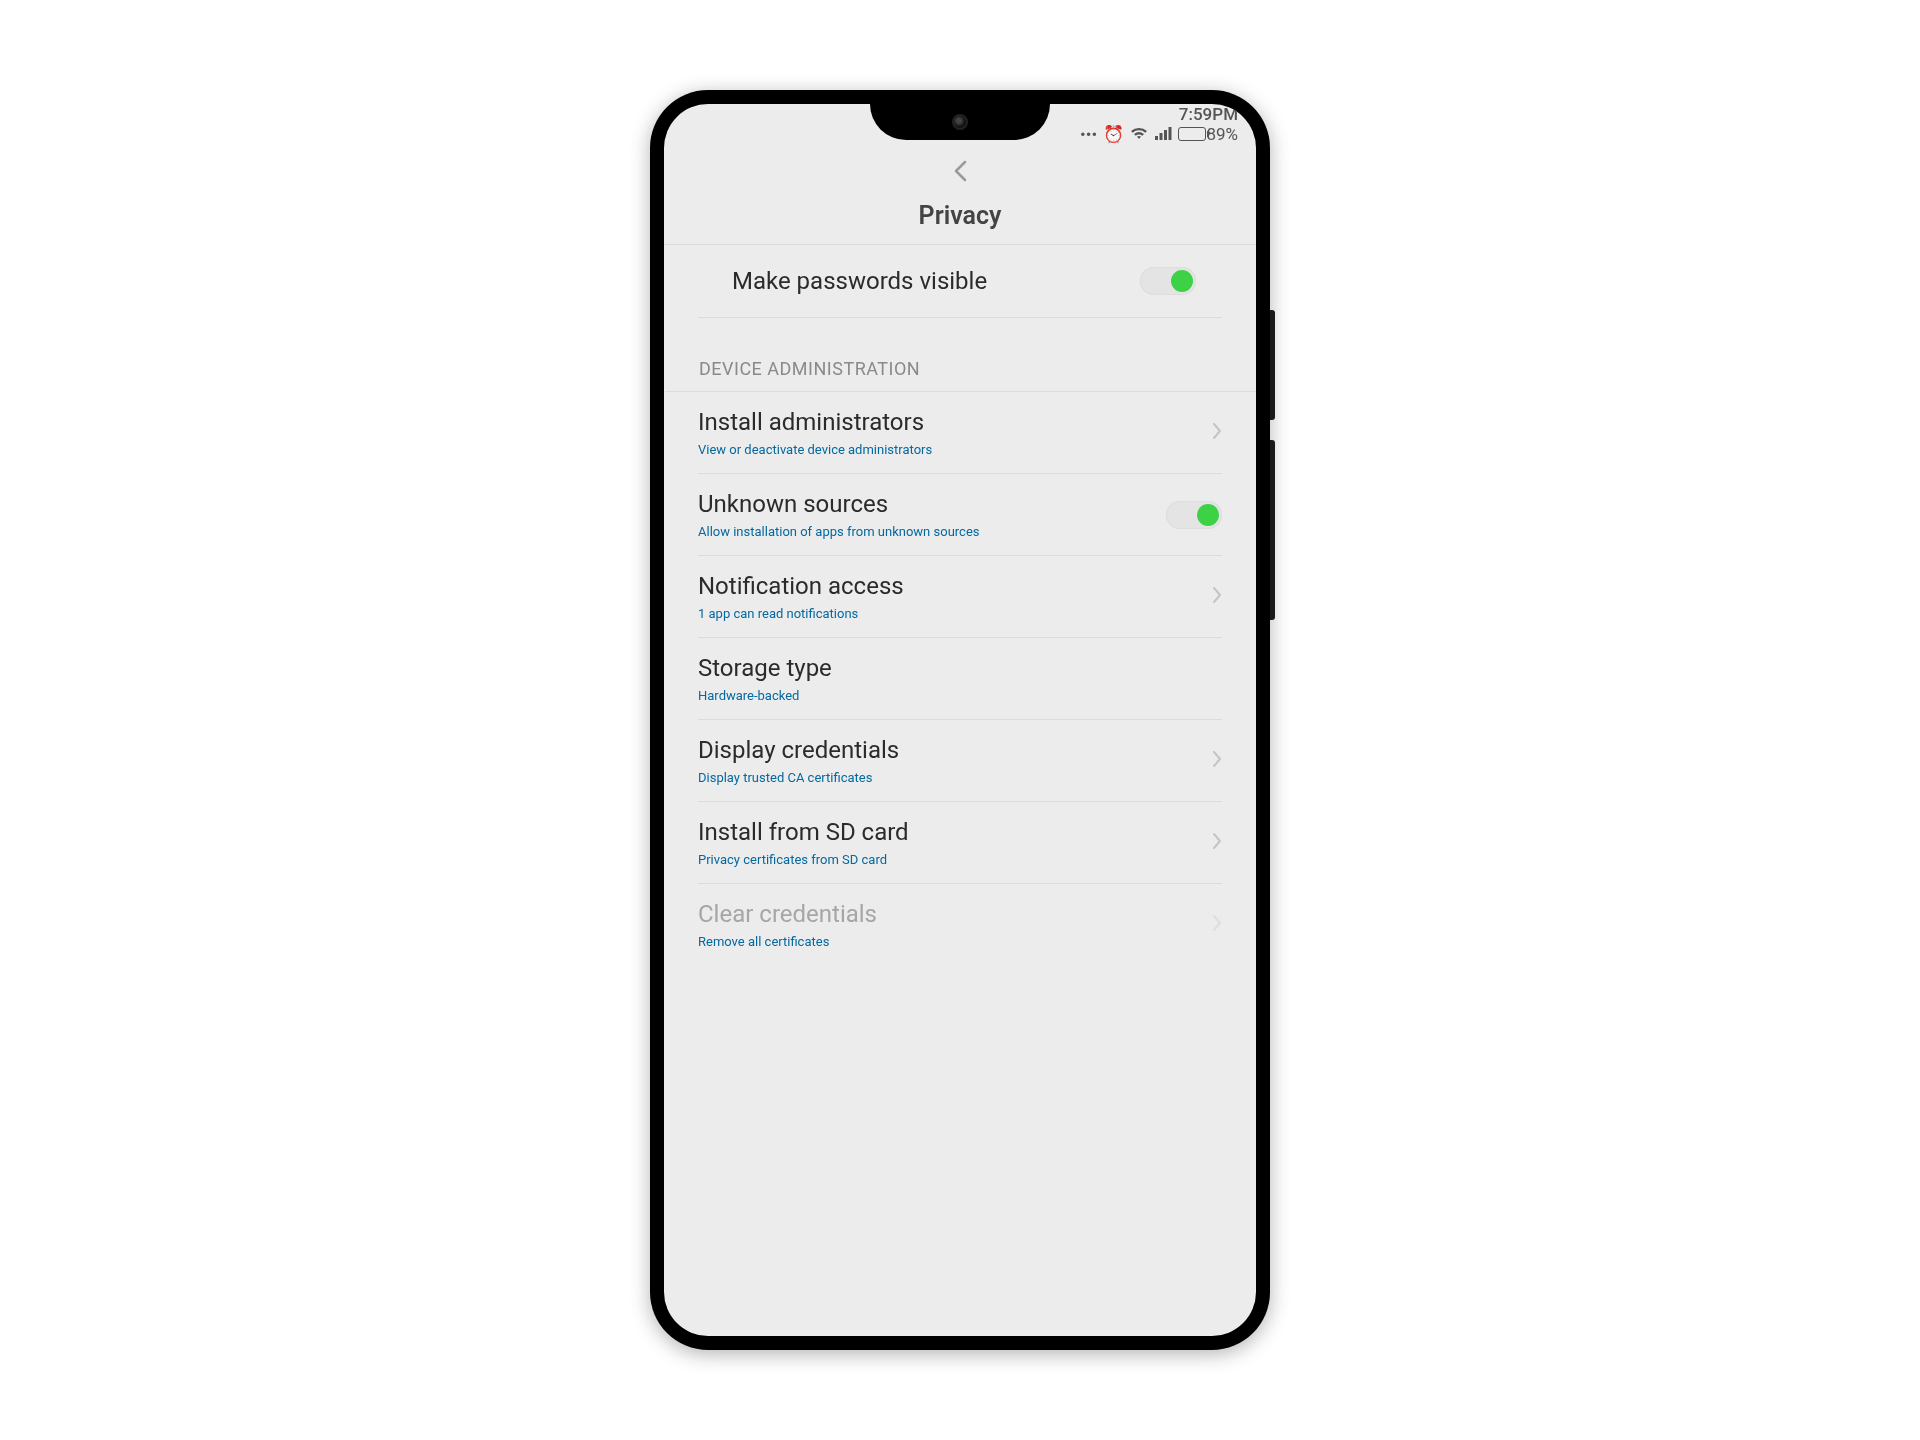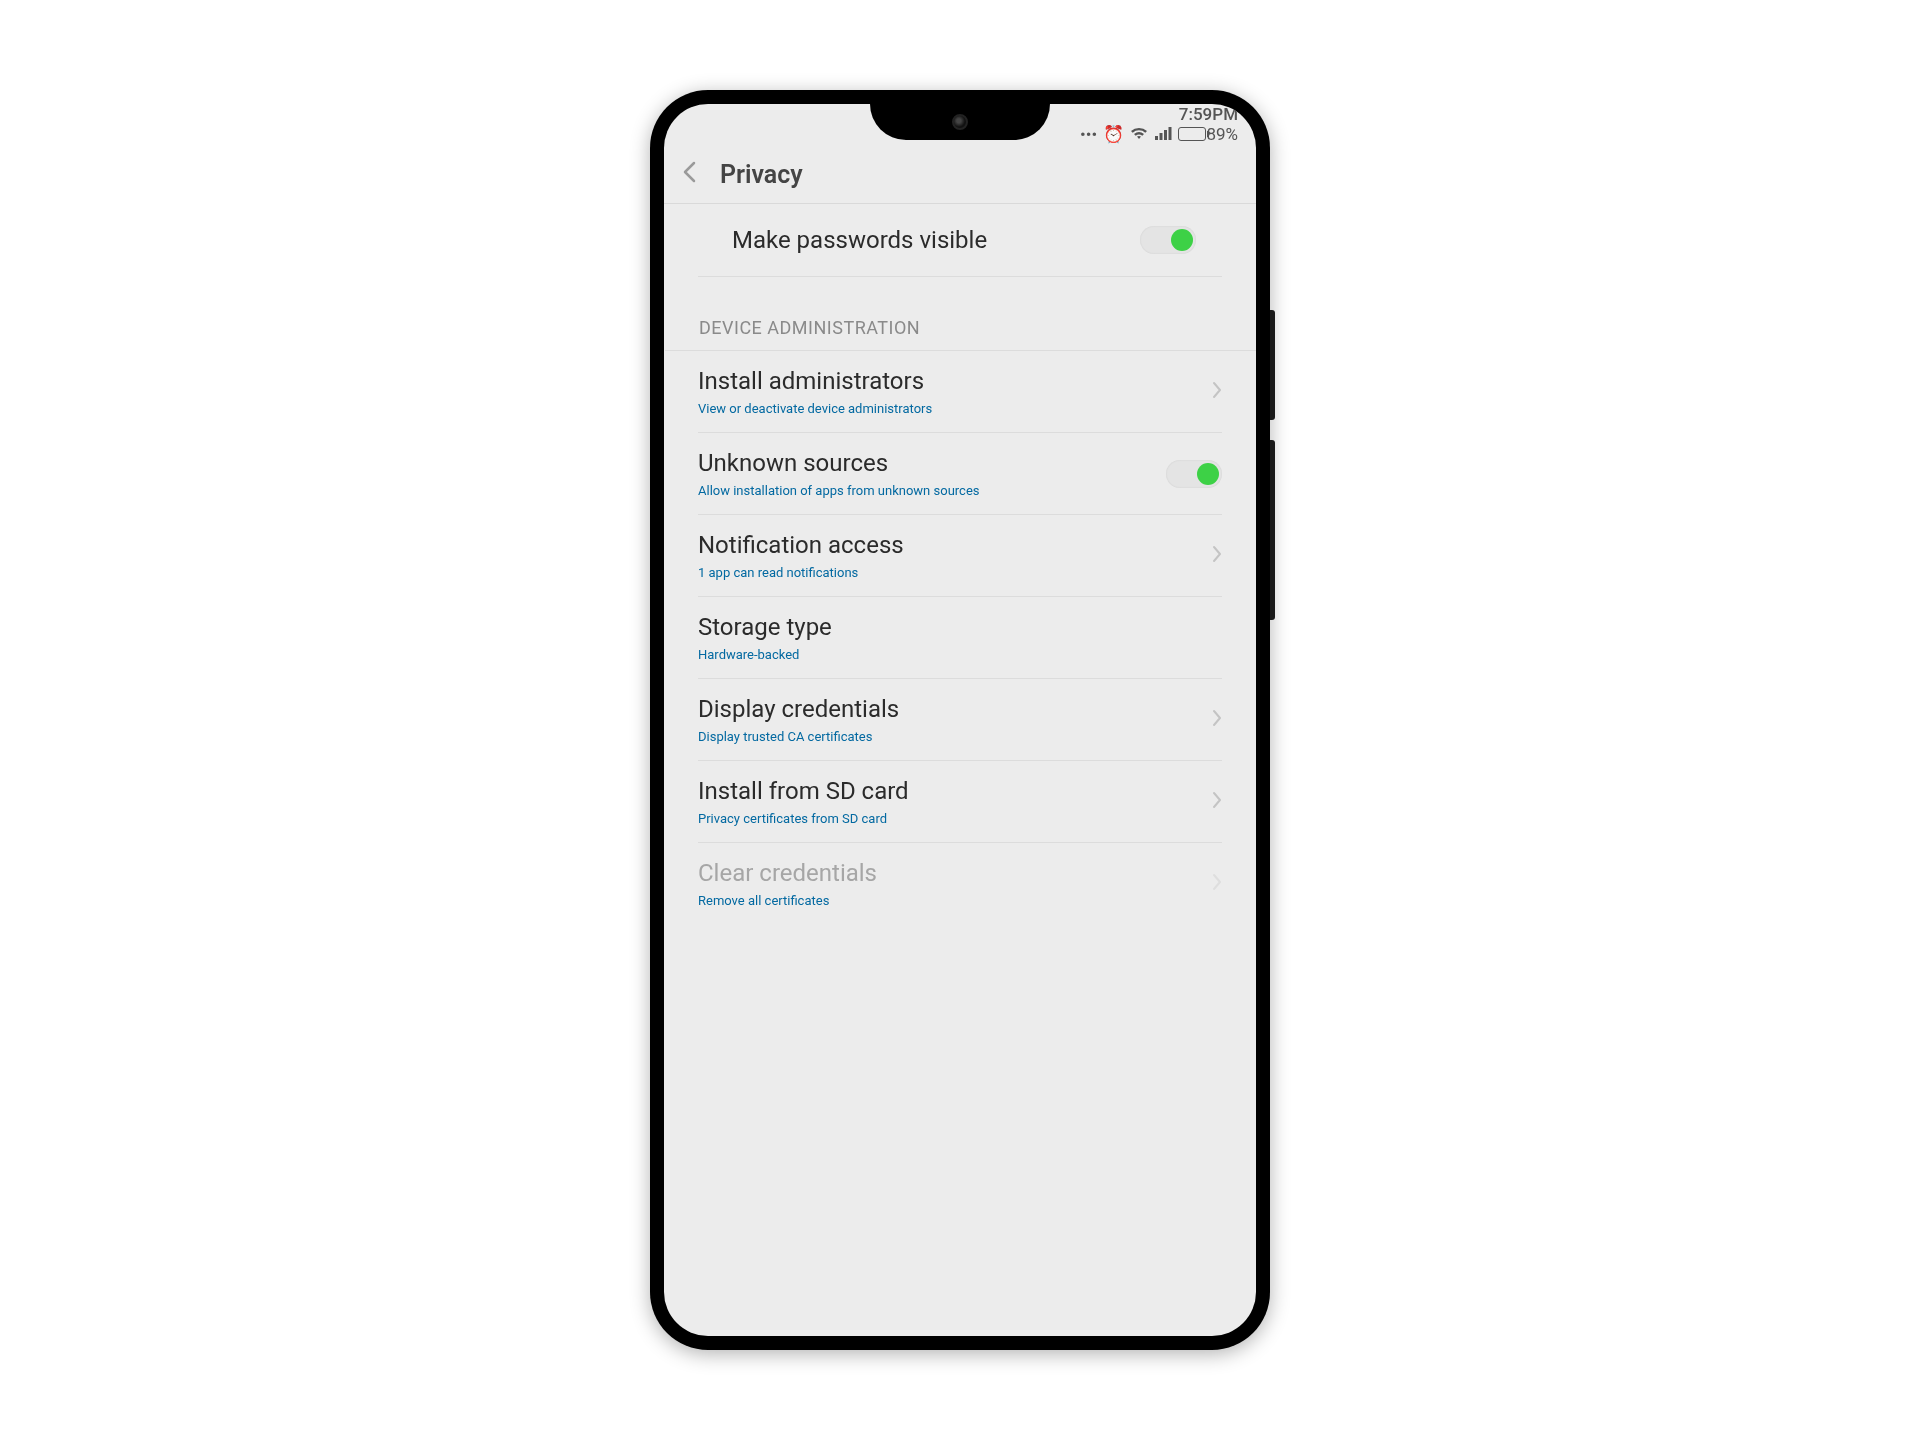--- a/index.html
+++ b/index.html
@@ -80,21 +80,22 @@
   }
   .battery-shell::after{
     content:""; position:absolute; right:-4px; top:3px; width:2px; height:6px; background:#555; border-radius:0 1px 1px 0;
   }
   .battery-fill { height:100%; width:89%; background:#555; border-radius:1px;}
   .header {
     display: flex;
     align-items: center;
     padding: 12px 18px 14px;
     border-bottom: 1px solid #d9d9d9;
-    gap: 24px;
+    gap: 14px;
+    flex-direction: column;
   }
   .back-icon {
     color: #888;
     font-size: 22px;
   }
   .header-title {
     font-size: 25px;
     font-weight: 600;
     color: #444;
   }

